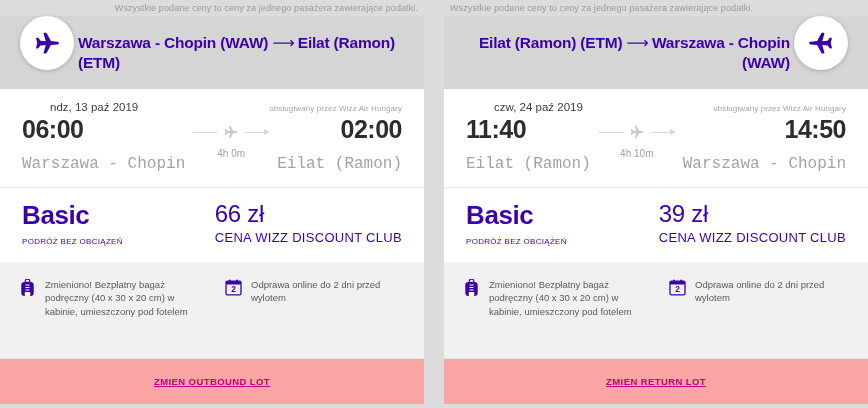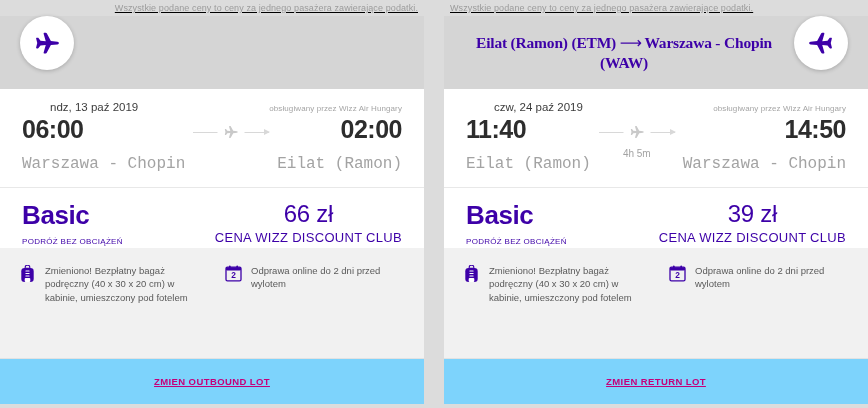--- a/index.html
+++ b/index.html
@@ -31,21 +31,20 @@
   }
 
   
   .disclaimer-strip {
     height: 16px;
     background: #dcdcdc;
     display: flex;
     align-items: center;
     justify-content: flex-end;
     padding: 0 6px 0 0;
-    text-decoration: underline;
   }
   .card.right .disclaimer-strip { justify-content: flex-start; padding: 0 0 0 6px; }
 
   .disclaimer-text {
     font-size: 9px;
     color: #9b9b9b;
     letter-spacing: 0.1px;
     white-space: nowrap;
   }
 
@@ -61,21 +60,21 @@
   .card.right .header-band { padding: 0 78px 0 14px; }
 
   .route-title {
     font-size: 15.5px;
     font-weight: bold;
     color: #3d00a8;
     line-height: 1.28;
     letter-spacing: -0.2px;
     width: 100%;
   }
-  .card.right .route-title { text-align: center; font-family: Liberation Serif, serif; }
+  .card.right .route-title { text-align: right; }
 
   .arrow-glyph { font-weight: normal; letter-spacing: -1px; }
 
   
   .plane-badge {
     position: absolute;
     top: 0px;
     left: 20px;
     width: 54px;
     height: 54px;
@@ -176,39 +175,39 @@
     font-size: 10px;
     color: #a3a3a3;
     margin-top: 9px;
   }
 
   
   .fare-divider { height: 1px; background: #e8e8e8; margin: 0 0px; }
 
   .fare-section {
     background: #ffffff;
-    padding: 14px 22px 2px 22px;
+    padding: 14px 22px 16px 22px;
     display: flex;
     justify-content: space-between;
     align-items: flex-start;
   }
   .fare-name {
     font-size: 26px;
     font-weight: bold;
     color: #3d00a8;
     line-height: 1;
     letter-spacing: -0.4px;
   }
   .fare-sub {
     font-size: 8px;
     color: #3d00a8;
     letter-spacing: 0.3px;
     margin-top: 9px;
   }
-  .fare-right { text-align: center; }
+  .fare-right { text-align: left; }
   .fare-price {
     font-size: 24px;
     color: #3d00a8;
     line-height: 1;
     letter-spacing: -0.3px;
   }
   .fare-price-label {
     font-size: 13px;
     color: #3d00a8;
     letter-spacing: 0.3px;
@@ -240,21 +239,21 @@
   }
   .amenity-icon svg { display: block; }
   .amenity-text {
     font-size: 9.5px;
     color: #5a5a5a;
     line-height: 1.42;
   }
 
   
   .footer {
-    background: #7dd3fc;
+    background: #fca5a5;
     border-top: 1px solid #e2e2e2;
     height: 46px;
     display: flex;
     align-items: center;
     justify-content: center;
   }
   .footer-link {
     font-size: 9.5px;
     font-weight: bold;
     color: #c4007a;
@@ -274,20 +273,25 @@
 
     <div class="disclaimer-strip">
       <span class="disclaimer-text">Wszystkie podane ceny to ceny za jednego pasażera zawierające podatki.</span>
     </div>
 
     <div class="header-band">
       <div class="plane-badge">
         <svg viewBox="0 0 24 24" fill="#3d00a8" aria-hidden="true">
           <path d="M21.5 12c0 .6-.5 1-1.1 1.1l-5.3.5-3.3 6.2c-.2.3-.5.5-.8.5h-1.1c-.4 0-.7-.4-.6-.8l1.7-6-4.2.4-1.6 2.1c-.1.2-.3.3-.5.3H3.8c-.3 0-.6-.3-.5-.7l.9-3.6-.9-3.6c-.1-.4.2-.7.5-.7h.9c.2 0 .4.1.5.3l1.6 2.1 4.2.4-1.7-6c-.1-.4.2-.8.6-.8h1.1c.3 0 .6.2.8.5l3.3 6.2 5.3.5c.6.1 1.1.5 1.1 1.1z"></path>
         </svg>
+      </div>
+      <div class="route-title">
+        <span>Warszawa - Chopin (WAW)</span>
+        <span class="arrow-glyph">⟶</span>
+        <span>Eilat (Ramon) (ETM)</span>
       </div>
     </div>
 
     <div class="flight-section">
       <div class="flight-top">
         <span class="flight-date">ndz, 13 paź 2019</span>
         <span class="operated-by">obsługiwany przez Wizz Air Hungary</span>
       </div>
       <div class="flight-row">
         <div class="endpoint dep">
@@ -296,20 +300,21 @@
         </div>
         <div class="path">
           <div class="path-line">
             <span class="path-plane">
               <svg viewBox="0 0 24 24" fill="#c9c9c9" aria-hidden="true">
                 <path d="M21.5 12c0 .6-.5 1-1.1 1.1l-5.3.5-3.3 6.2c-.2.3-.5.5-.8.5h-1.1c-.4 0-.7-.4-.6-.8l1.7-6-4.2.4-1.6 2.1c-.1.2-.3.3-.5.3H3.8c-.3 0-.6-.3-.5-.7l.9-3.6-.9-3.6c-.1-.4.2-.7.5-.7h.9c.2 0 .4.1.5.3l1.6 2.1 4.2.4-1.7-6c-.1-.4.2-.8.6-.8h1.1c.3 0 .6.2.8.5l3.3 6.2 5.3.5c.6.1 1.1.5 1.1 1.1z"></path>
               </svg>
             </span>
             <span class="path-arrowhead"></span>
           </div>
+          <div class="path-duration">4h 0m</div>
         </div>
         <div class="endpoint arr">
           <div class="endpoint-time">02:00</div>
           <div class="endpoint-place">Eilat (Ramon)</div>
         </div>
       </div>
     </div>
 
     <div class="fare-divider"></div>
 
@@ -389,21 +394,21 @@
         </div>
         <div class="path">
           <div class="path-line">
             <span class="path-plane">
               <svg viewBox="0 0 24 24" fill="#c9c9c9" aria-hidden="true">
                 <path d="M21.5 12c0 .6-.5 1-1.1 1.1l-5.3.5-3.3 6.2c-.2.3-.5.5-.8.5h-1.1c-.4 0-.7-.4-.6-.8l1.7-6-4.2.4-1.6 2.1c-.1.2-.3.3-.5.3H3.8c-.3 0-.6-.3-.5-.7l.9-3.6-.9-3.6c-.1-.4.2-.7.5-.7h.9c.2 0 .4.1.5.3l1.6 2.1 4.2.4-1.7-6c-.1-.4.2-.8.6-.8h1.1c.3 0 .6.2.8.5l3.3 6.2 5.3.5c.6.1 1.1.5 1.1 1.1z"></path>
               </svg>
             </span>
             <span class="path-arrowhead"></span>
           </div>
-          <div class="path-duration">4h 5m</div>
+          <div class="path-duration">4h 10m</div>
         </div>
         <div class="endpoint arr">
           <div class="endpoint-time">14:50</div>
           <div class="endpoint-place">Warszawa - Chopin</div>
         </div>
       </div>
     </div>
 
     <div class="fare-divider"></div>
 

